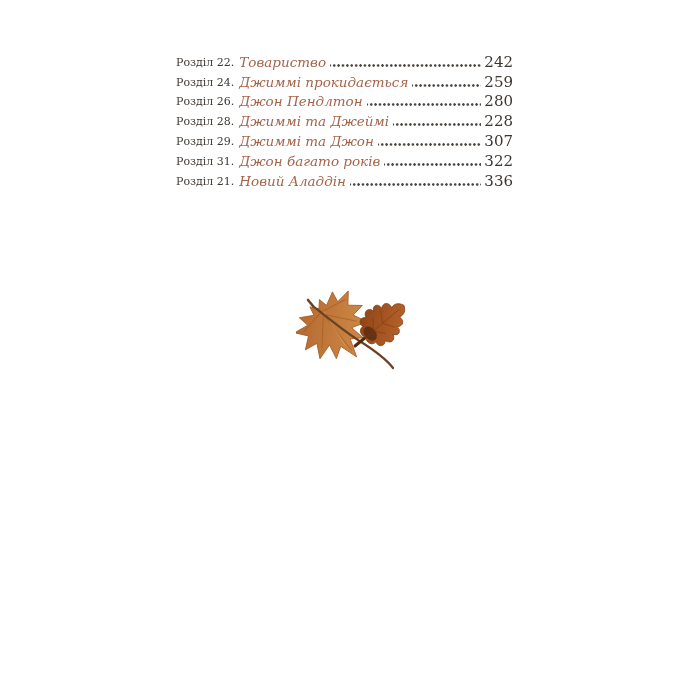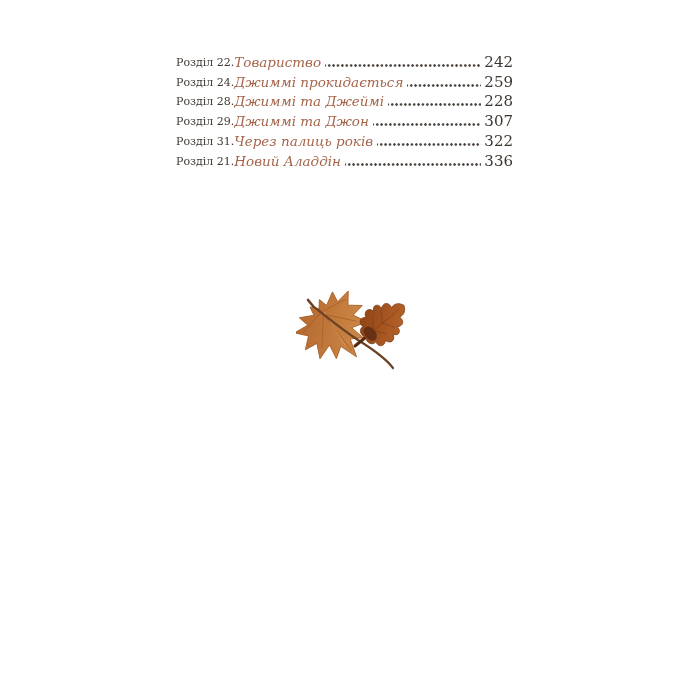--- a/index.html
+++ b/index.html
@@ -30,20 +30,21 @@
     line-height: 17px;
     color: #3f3933;
     white-space: pre;
   }
   .title {
     font-family: "DejaVu Serif", serif;
     font-style: italic;
     font-size: 13.5px;
     line-height: 17px;
     color: #a5644a;
+    margin-left: 5px;
     white-space: pre;
   }
   .dots {
     flex: 1;
     height: 17px;
     margin: 0 3px 0 4px;
     background-image: radial-gradient(circle, #4c4540 1.1px, rgba(0,0,0,0) 1.45px);
     background-size: 4.4px 3px;
     background-repeat: repeat-x;
     background-position: left 2px bottom 4px;
@@ -76,40 +77,46 @@
 
 
     <div class="row">
       <span class="chapter">Розділ 24.</span>
       <span class="title">Джиммі прокидається</span>
       <span class="dots"></span>
       <span class="pagenum">259</span>
     </div>
 
 
+    <div class="row">
+      <span class="chapter">Розділ 26.</span>
+      <span class="title">Джон Пендлтон</span>
+      <span class="dots"></span>
+      <span class="pagenum">280</span>
+    </div>
 
 
     <div class="row">
       <span class="chapter">Розділ 28.</span>
       <span class="title">Джиммі та Джеймі</span>
       <span class="dots"></span>
       <span class="pagenum">228</span>
     </div>
 
     <div class="row">
       <span class="chapter">Розділ 29.</span>
       <span class="title">Джиммі та Джон</span>
       <span class="dots"></span>
       <span class="pagenum">307</span>
     </div>
 
 
     <div class="row">
       <span class="chapter">Розділ 31.</span>
-      <span class="title">Через палиць років</span>
+      <span class="title">Джон багато років</span>
       <span class="dots"></span>
       <span class="pagenum">322</span>
     </div>
 
     <div class="row">
       <span class="chapter">Розділ 21.</span>
       <span class="title">Новий Аладдін</span>
       <span class="dots"></span>
       <span class="pagenum">336</span>
     </div>

